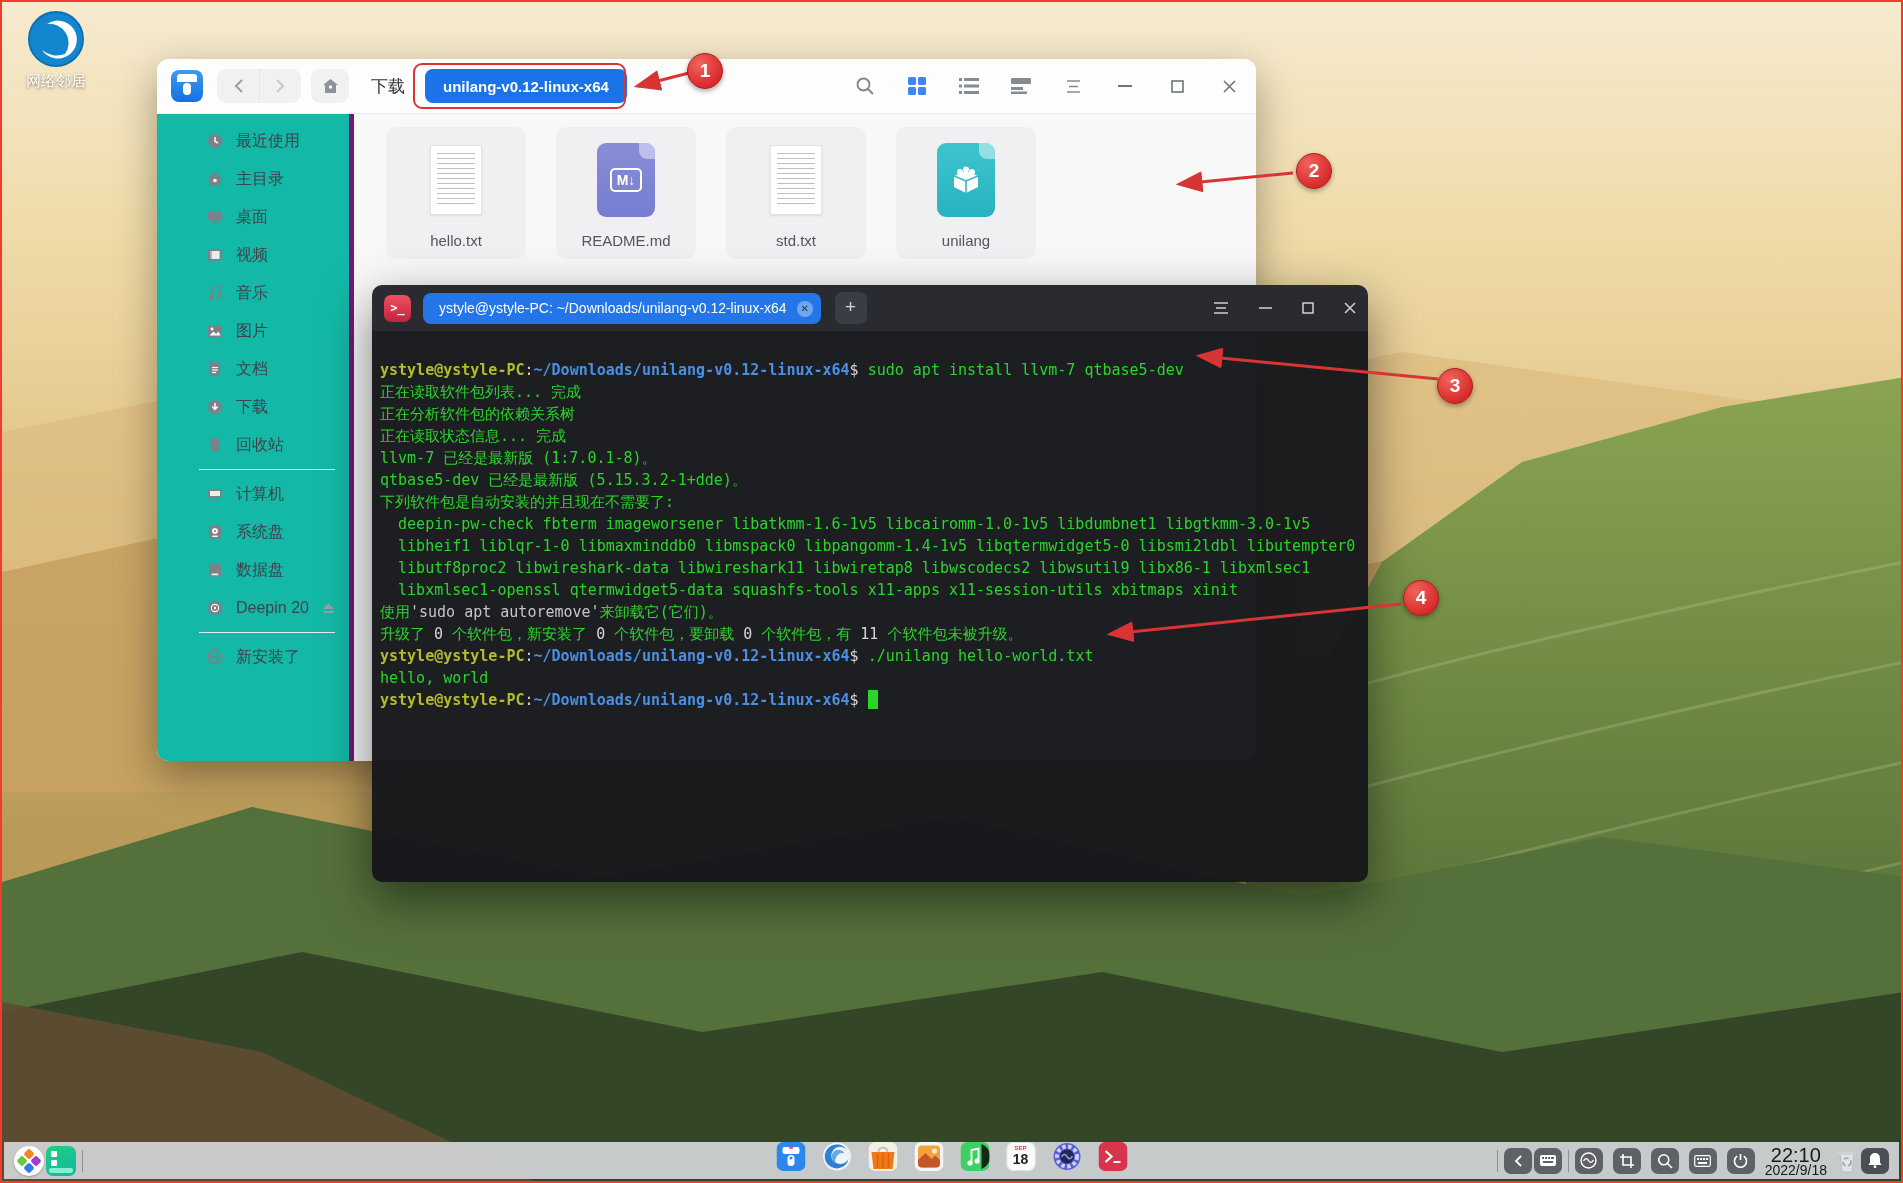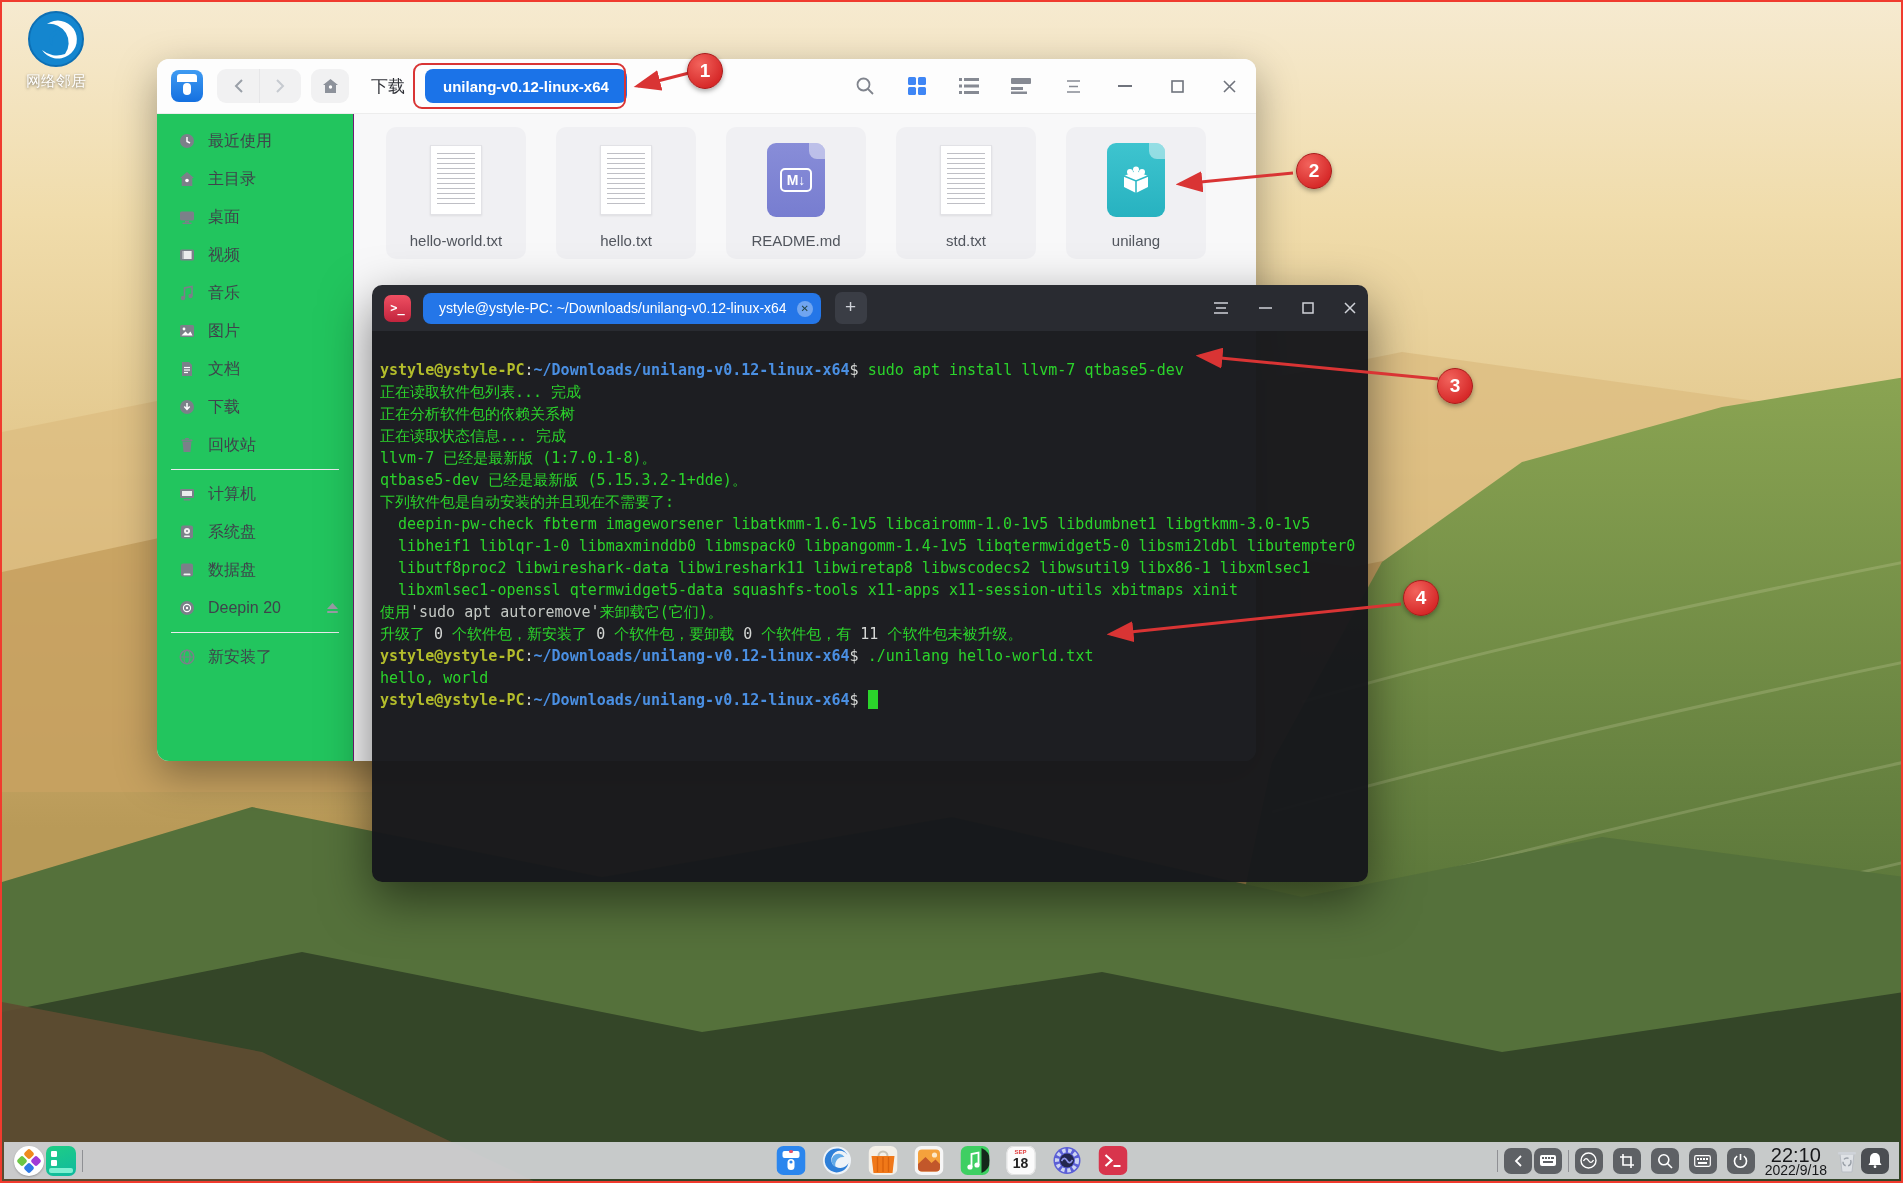--- a/index.html
+++ b/index.html
@@ -26,21 +26,21 @@
   .navbtn { width:42px; height:34px; display:flex; align-items:center; justify-content:center; color:#9a9ea6; font-size:16px; }
   .navbtn + .navbtn { border-left:1px solid #e6e6e8; }
   .sqbtn { width:38px; height:34px; margin-left:10px; background:#f1f1f2; border-radius:9px; display:flex; align-items:center; justify-content:center; }
   .crumb { margin:0 20px 0 22px; font-size:17px; color:#2f3137; }
   .fm-tab { position:relative; height:34px; padding:0 18px; background:#1b73e8; border-radius:8px; color:#fff;
             font-size:15px; font-weight:bold; display:flex; align-items:center; }
   .fm-tools { margin-left:auto; display:flex; align-items:center; gap:26px; }
   .toolicon { display:flex; align-items:center; justify-content:center; width:26px; height:26px; }
 
   .fm-body { display:flex; height:calc(100% - 55px); }
-  .fm-sidebar { width:197px; background:#22c55e; border-right:1px solid #701a75; padding-top:8px; }
+  .fm-sidebar { width:197px; background:#14b8a6; border-right:5px solid #701a75; padding-top:8px;padding-left:28px; }
   .side-item { height:38px; display:flex; align-items:center; padding:0 14px 0 22px; gap:13px; font-size:16px; color:#3f434b; }
   .side-item svg { flex:0 0 auto; }
   .side-divider { border-top:1px solid #ebebee; margin:5px 14px; }
   .side-eject { margin-left:auto; color:#9a9ea6; }
 
   .fm-files { flex:1; background:#f8f8f9; padding:13px 0 0 32px; display:flex; gap:30px; align-items:flex-start; }
   .file-card { width:140px; height:132px; border-radius:10px; background:#f0f0f3; display:flex; flex-direction:column; align-items:center; }
   .file-thumb { flex:1; display:flex; align-items:center; justify-content:center; }
   .file-name { font-size:15px; color:#52565e; margin-bottom:10px; }
   .txt-thumb { width:52px; height:70px; background:#fff; border:1px solid #e2e2e6; box-shadow:0 1px 2px rgba(0,0,0,.08); padding:7px 6px; }
@@ -82,21 +82,21 @@
                 color:#fff; font-weight:bold; font-size:19px; display:flex; align-items:center; justify-content:center;
                 box-shadow:0 2px 5px rgba(0,0,0,.35); }
   .ann-rect { position:absolute; left:411px; top:61px; width:213px; height:46px; border:2px solid #d93434; border-radius:9px; z-index:6; }
 
   
   .taskbar { position:absolute; left:2px; right:2px; bottom:2px; height:37px; z-index:5;
              background:rgba(211,212,215,.93); display:flex; align-items:center; padding:0 10px; }
   .tb-left, .tb-tray { display:flex; align-items:center; gap:2px; }
   .tb-dock { position:absolute; left:50%; transform:translateX(-50%); display:flex; align-items:center; gap:17px; }
   .tb-sep { width:1px; height:22px; background:#8f9094; margin:0 4px; }
-  .dock-icon { width:29px; height:29px; }
+  .dock-icon { width:29px; height:38px; }
   .tray-btn { width:28px; height:26px; background:#5e6165; border-radius:7px; display:flex; align-items:center; justify-content:center; }
   .clockbox { text-align:center; color:#17181a; margin:0 6px 0 8px; }
   .clockbox .t { font-size:20px; line-height:19px; }
   .clockbox .d { font-size:14px; line-height:11px; }
   .launcher { width:30px; height:30px; border-radius:50%; background:#fff; position:relative; box-shadow:0 1px 2px rgba(0,0,0,.25); }
   .launcher i { position:absolute; width:8px; height:8px; transform:rotate(45deg); border-radius:2px; }
   .launcher .d1{ background:#f08a1d; left:11px; top:4px; }
   .launcher .d2{ background:#6cc644; left:4px; top:11px; }
   .launcher .d3{ background:#a23bd6; left:18px; top:11px; }
   .launcher .d4{ background:#2f7ae5; left:11px; top:18px; }
@@ -380,28 +380,20 @@
             <span>新安装了</span>
           </div>
         </div>
       <div class="fm-files" id="fm-files">
           <div class="file-card">
             <div class="file-thumb">
               <div class="txt-thumb">
                 <div class="txt-lines"></div>
               </div>
             </div>
-            <span class="file-name">hello-world.txt</span>
-          </div>
-          <div class="file-card">
-            <div class="file-thumb">
-              <div class="txt-thumb">
-                <div class="txt-lines"></div>
-              </div>
-            </div>
             <span class="file-name">hello.txt</span>
           </div>
           <div class="file-card">
             <div class="file-thumb">
               <div class="md-thumb">
                 <span class="fold"></span>
                 <span class="md-glyph">M↓</span>
               </div>
             </div>
             <span class="file-name">README.md</span>

